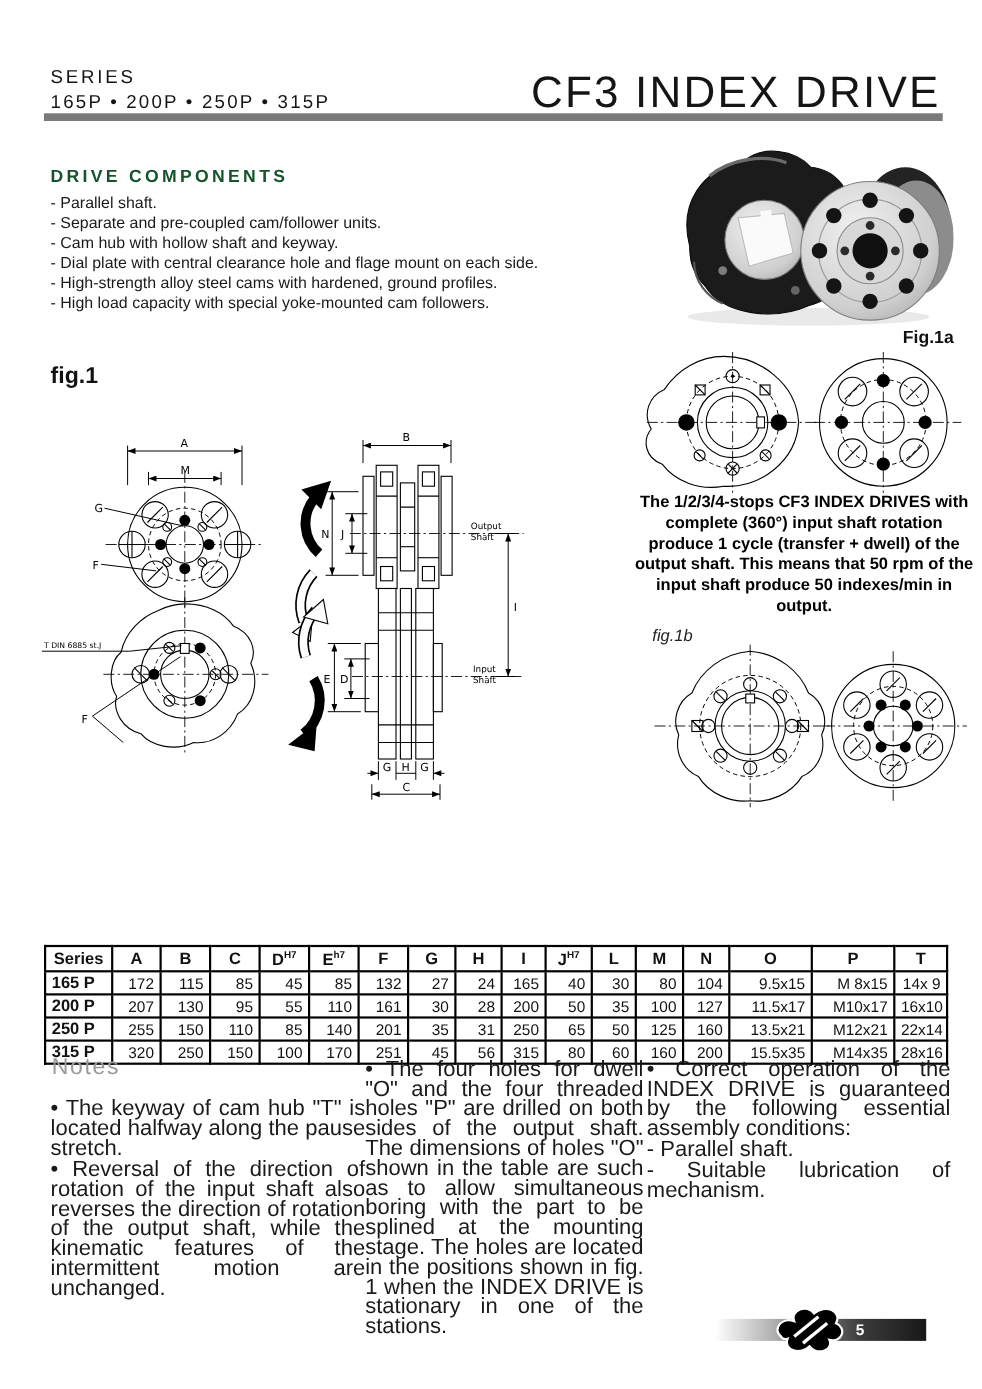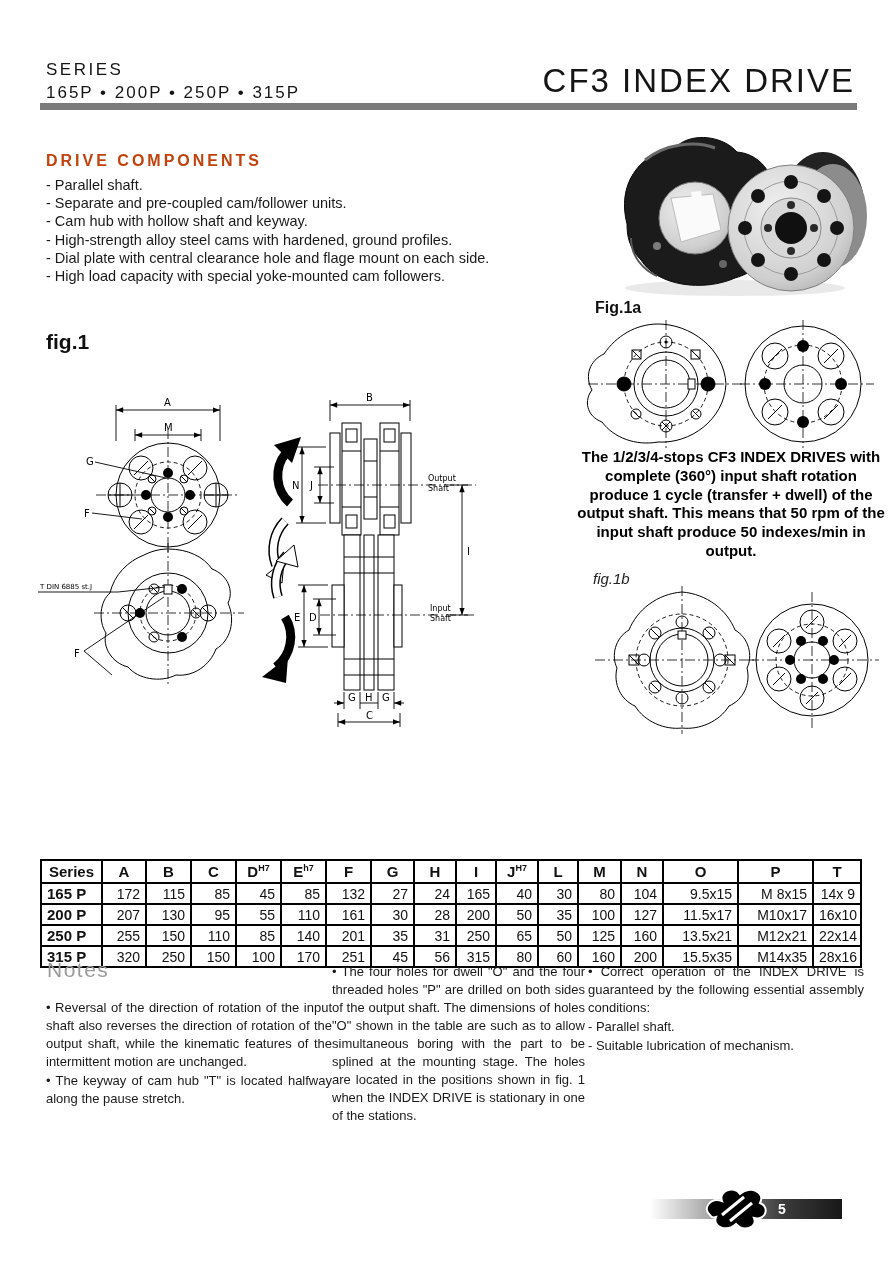--- a/index.html
+++ b/index.html
@@ -3,30 +3,30 @@
 <meta charset="utf-8">
 <style>
   html,body{margin:0;padding:0;background:#fff;}
   #page{position:relative;width:893px;height:1263px;background:#fff;overflow:hidden;
         font-family:"Liberation Sans",sans-serif;color:#111;}
 
   
   .series-block{position:absolute;left:46px;top:60px;}
   .series-label{font-size:17px;letter-spacing:2.5px;color:#151515;}
   .series-models{font-size:17px;letter-spacing:2px;color:#151515;margin-top:3px;}
-  .page-title{position:absolute;right:38px;top:62px;font-size:33px;letter-spacing:2px;color:#151515;white-space:nowrap;}
+  .page-title{position:absolute;right:38px;top:62px;font-size:40px;letter-spacing:2px;color:#151515;white-space:nowrap;}
   .header-rule{position:absolute;left:40px;top:103px;width:817px;height:7px;background:#7a7a7a;}
 
   
-  .dc-heading{position:absolute;left:46px;top:152px;font-size:16px;font-weight:bold;letter-spacing:3px;color:#c2410c;}
+  .dc-heading{position:absolute;left:46px;top:152px;font-size:16px;font-weight:bold;letter-spacing:3px;color:#14532d;}
   .dc-list{position:absolute;left:46px;top:176px;width:545px;font-size:14.5px;line-height:18.2px;color:#1a1a1a;}
 
   
   .fig1-heading{position:absolute;left:46px;top:330px;font-size:21px;font-weight:bold;color:#111;}
-  .fig1a-label{position:absolute;left:595px;top:299px;width:272px;text-align:left;font-size:16px;font-weight:bold;}
+  .fig1a-label{position:absolute;left:595px;top:299px;width:272px;text-align:right;font-size:16px;font-weight:bold;}
   .fig1b-label{position:absolute;left:593px;top:570px;font-size:15px;color:#222;font-style:italic;}
 
   
   .stops-text{position:absolute;font-weight:bold;font-size:15px;line-height:18.8px;text-align:center;color:#000;}
   .stops-1234{left:575px;top:448px;width:312px;}
   .stops-68{left:573px;top:739px;width:315px;}
 
   
   .drawing{position:absolute;}
   svg text{font-family:"DejaVu Sans",sans-serif;}
@@ -43,21 +43,21 @@
   
   .dim-table{position:absolute;left:40px;top:859px;width:820px;border-collapse:collapse;table-layout:fixed;}
   .dim-table th,.dim-table td{border:2px solid #000;font-size:14px;padding:0 5px;height:19px;overflow:hidden;white-space:nowrap;}
   .dim-table thead th{font-weight:bold;font-size:15px;text-align:center;height:21px;padding:0 2px;}
   .dim-table thead th sup{font-size:9px;}
   .dim-table td{text-align:right;color:#111;}
   .dim-table tbody th{font-weight:bold;text-align:left;font-size:15px;}
 
   
   .notes-heading{position:absolute;left:47px;top:958px;font-size:21px;color:#9a9a9a;letter-spacing:1.5px;}
-  .notes-col{position:absolute;font-size:13px;line-height:18px;color:#1a1a1a;text-align:justify;}
+  .notes-col{position:absolute;font-size:20px;line-height:18px;color:#1a1a1a;text-align:justify;}
   .notes-col .para{margin-bottom:1px;}
   .notes-col1{left:46px;top:999px;width:286px;}
   .notes-col2{left:332px;top:963px;width:253px;}
   .notes-col3{left:588px;top:963px;width:276px;}
 
   
   .footer-bar{position:absolute;left:650px;top:1199px;width:192px;height:20px;
               background:linear-gradient(to right,#ffffff 0%,#9a9a9a 35%,#3a3a3a 70%,#181818 100%);}
   .footer-page{position:absolute;left:778px;top:1201px;font-size:14px;font-weight:bold;color:#fff;}
   .footer-logo{position:absolute;left:700px;top:1185px;}
@@ -72,22 +72,22 @@
     <div class="series-models">165P • 200P • 250P • 315P</div>
   </div>
   <div class="page-title">CF3 INDEX DRIVE</div>
   <div class="header-rule"></div>
 
   <div class="dc-heading">DRIVE COMPONENTS</div>
   <div class="dc-list">
       <div>- Parallel shaft.</div>
       <div>- Separate and pre-coupled cam/follower units.</div>
       <div>- Cam hub with hollow shaft and keyway.</div>
+      <div>- Dial plate with central clearance hole and flage mount on each side.</div>
       <div>- High-strength alloy steel cams with hardened, ground profiles.</div>
-      <div>- Dial plate with central clearance hole and flage mount on each side.</div>
       <div>- High load capacity with special yoke-mounted cam followers.</div>
     </div>
 
   <div class="drawing" style="left:595px;top:128px;width:272px;height:172px;">
     <svg width="272" height="172" viewBox="0 0 272 172">
       <defs>
         <radialGradient id="metal" cx="40%" cy="35%" r="80%">
           <stop offset="0%" stop-color="#f0f0f0"></stop>
             <stop offset="70%" stop-color="#cfcfcf"></stop>
             <stop offset="100%" stop-color="#a8a8a8"></stop>
@@ -565,22 +565,22 @@
           <td>200</td>
           <td>15.5x35</td>
           <td>M14x35</td>
           <td>28x16</td>
         </tr>
       </tbody>
     </table>
 
   <div class="notes-heading">Notes</div>
   <div class="notes-col notes-col1">
+      <div class="para">• The keyway of cam hub "T" is located halfway along the pause stretch.</div>
       <div class="para">• Reversal of the direction of rotation of the input shaft  also reverses the direction of rotation of the output shaft, while the kinematic features of the intermittent motion are unchanged.</div>
-      <div class="para">• The keyway of cam hub "T" is located halfway along the pause stretch.</div>
     </div>
   <div class="notes-col notes-col2">
       <div class="para">• The four holes for dwell "O" and the four threaded holes "P" are drilled on both sides of the output shaft. The dimensions of holes "O" shown in the table are such as to allow simultaneous boring with the part to be splined at the mounting stage. The holes are located in the positions shown in fig. 1 when the INDEX DRIVE is stationary in one of the stations.</div>
     </div>
   <div class="notes-col notes-col3">
       <div class="para">• Correct operation of the INDEX DRIVE is guaranteed by the following essential assembly conditions:</div>
       <div class="para">- Parallel shaft.</div>
       <div class="para">- Suitable lubrication of mechanism.</div>
     </div>
 

